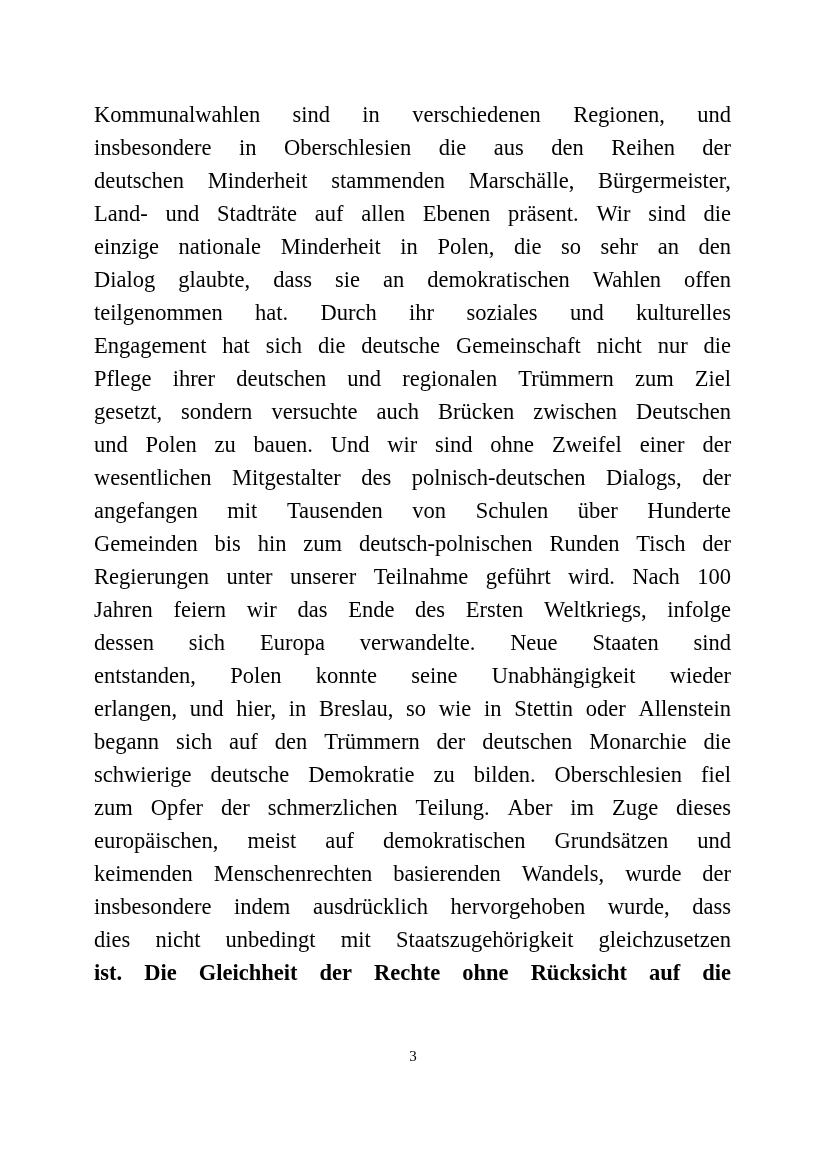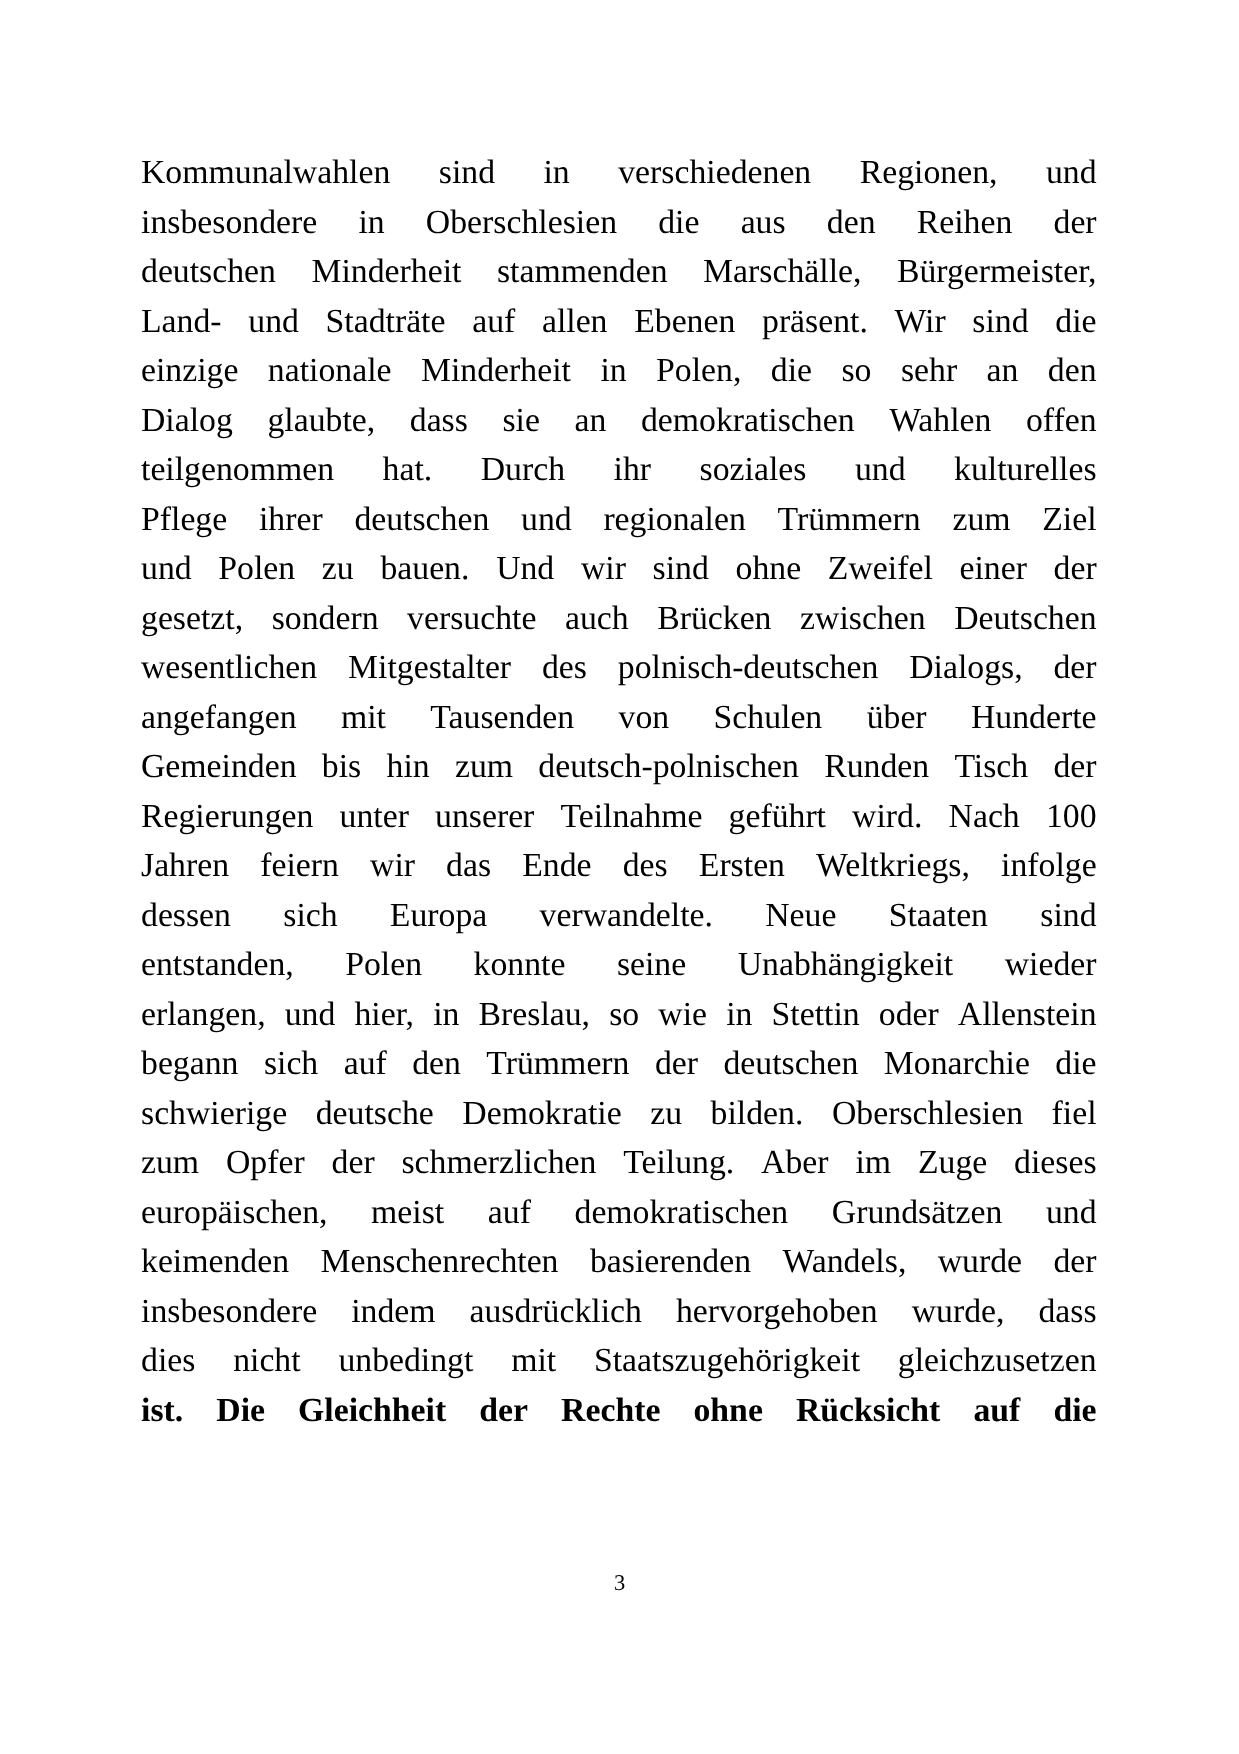--- a/index.html
+++ b/index.html
@@ -74,23 +74,24 @@
 <div id="page">
 
   <div id="text-block">
       <div class="line"><span class="w">Kommunalwahlen</span> <span class="w">sind</span> <span class="w">in</span> <span class="w">verschiedenen</span> <span class="w">Regionen,</span> <span class="w">und</span></div>
       <div class="line"><span class="w">insbesondere</span> <span class="w">in</span> <span class="w">Oberschlesien</span> <span class="w">die</span> <span class="w">aus</span> <span class="w">den</span> <span class="w">Reihen</span> <span class="w">der</span></div>
       <div class="line"><span class="w">deutschen</span> <span class="w">Minderheit</span> <span class="w">stammenden</span> <span class="w">Marschälle,</span> <span class="w">Bürgermeister,</span></div>
       <div class="line"><span class="w">Land-</span> <span class="w">und</span> <span class="w">Stadträte</span> <span class="w">auf</span> <span class="w">allen</span> <span class="w">Ebenen</span> <span class="w">präsent.</span> <span class="w">Wir</span> <span class="w">sind</span> <span class="w">die</span></div>
       <div class="line"><span class="w">einzige</span> <span class="w">nationale</span> <span class="w">Minderheit</span> <span class="w">in</span> <span class="w">Polen,</span> <span class="w">die</span> <span class="w">so</span> <span class="w">sehr</span> <span class="w">an</span> <span class="w">den</span></div>
       <div class="line"><span class="w">Dialog</span> <span class="w">glaubte,</span> <span class="w">dass</span> <span class="w">sie</span> <span class="w">an</span> <span class="w">demokratischen</span> <span class="w">Wahlen</span> <span class="w">offen</span></div>
       <div class="line"><span class="w">teilgenommen</span> <span class="w">hat.</span> <span class="w">Durch</span> <span class="w">ihr</span> <span class="w">soziales</span> <span class="w">und</span> <span class="w">kulturelles</span></div>
+      <div class="line"><span class="w">Engagement</span> <span class="w">hat</span> <span class="w">sich</span> <span class="w">die</span> <span class="w">deutsche</span> <span class="w">Gemeinschaft</span> <span class="w">nicht</span> <span class="w">nur</span> <span class="w">die</span></div>
       <div class="line"><span class="w">Pflege</span> <span class="w">ihrer</span> <span class="w">deutschen</span> <span class="w">und</span> <span class="w">regionalen</span> <span class="w">Trümmern</span> <span class="w">zum</span> <span class="w">Ziel</span></div>
+      <div class="line"><span class="w">gesetzt,</span> <span class="w">sondern</span> <span class="w">versuchte</span> <span class="w">auch</span> <span class="w">Brücken</span> <span class="w">zwischen</span> <span class="w">Deutschen</span></div>
       <div class="line"><span class="w">und</span> <span class="w">Polen</span> <span class="w">zu</span> <span class="w">bauen.</span> <span class="w">Und</span> <span class="w">wir</span> <span class="w">sind</span> <span class="w">ohne</span> <span class="w">Zweifel</span> <span class="w">einer</span> <span class="w">der</span></div>
-      <div class="line"><span class="w">gesetzt,</span> <span class="w">sondern</span> <span class="w">versuchte</span> <span class="w">auch</span> <span class="w">Brücken</span> <span class="w">zwischen</span> <span class="w">Deutschen</span></div>
       <div class="line"><span class="w">wesentlichen</span> <span class="w">Mitgestalter</span> <span class="w">des</span> <span class="w">polnisch-deutschen</span> <span class="w">Dialogs,</span> <span class="w">der</span></div>
       <div class="line"><span class="w">angefangen</span> <span class="w">mit</span> <span class="w">Tausenden</span> <span class="w">von</span> <span class="w">Schulen</span> <span class="w">über</span> <span class="w">Hunderte</span></div>
       <div class="line"><span class="w">Gemeinden</span> <span class="w">bis</span> <span class="w">hin</span> <span class="w">zum</span> <span class="w">deutsch-polnischen</span> <span class="w">Runden</span> <span class="w">Tisch</span> <span class="w">der</span></div>
       <div class="line"><span class="w">Regierungen</span> <span class="w">unter</span> <span class="w">unserer</span> <span class="w">Teilnahme</span> <span class="w">geführt</span> <span class="w">wird.</span> <span class="w">Nach</span> <span class="w">100</span></div>
       <div class="line"><span class="w">Jahren</span> <span class="w">feiern</span> <span class="w">wir</span> <span class="w">das</span> <span class="w">Ende</span> <span class="w">des</span> <span class="w">Ersten</span> <span class="w">Weltkriegs,</span> <span class="w">infolge</span></div>
       <div class="line"><span class="w">dessen</span> <span class="w">sich</span> <span class="w">Europa</span> <span class="w">verwandelte.</span> <span class="w">Neue</span> <span class="w">Staaten</span> <span class="w">sind</span></div>
       <div class="line"><span class="w">entstanden,</span> <span class="w">Polen</span> <span class="w">konnte</span> <span class="w">seine</span> <span class="w">Unabhängigkeit</span> <span class="w">wieder</span></div>
       <div class="line"><span class="w">erlangen,</span> <span class="w">und</span> <span class="w">hier,</span> <span class="w">in</span> <span class="w">Breslau,</span> <span class="w">so</span> <span class="w">wie</span> <span class="w">in</span> <span class="w">Stettin</span> <span class="w">oder</span> <span class="w">Allenstein</span></div>
       <div class="line"><span class="w">begann</span> <span class="w">sich</span> <span class="w">auf</span> <span class="w">den</span> <span class="w">Trümmern</span> <span class="w">der</span> <span class="w">deutschen</span> <span class="w">Monarchie</span> <span class="w">die</span></div>
       <div class="line"><span class="w">schwierige</span> <span class="w">deutsche</span> <span class="w">Demokratie</span> <span class="w">zu</span> <span class="w">bilden.</span> <span class="w">Oberschlesien</span> <span class="w">fiel</span></div>

